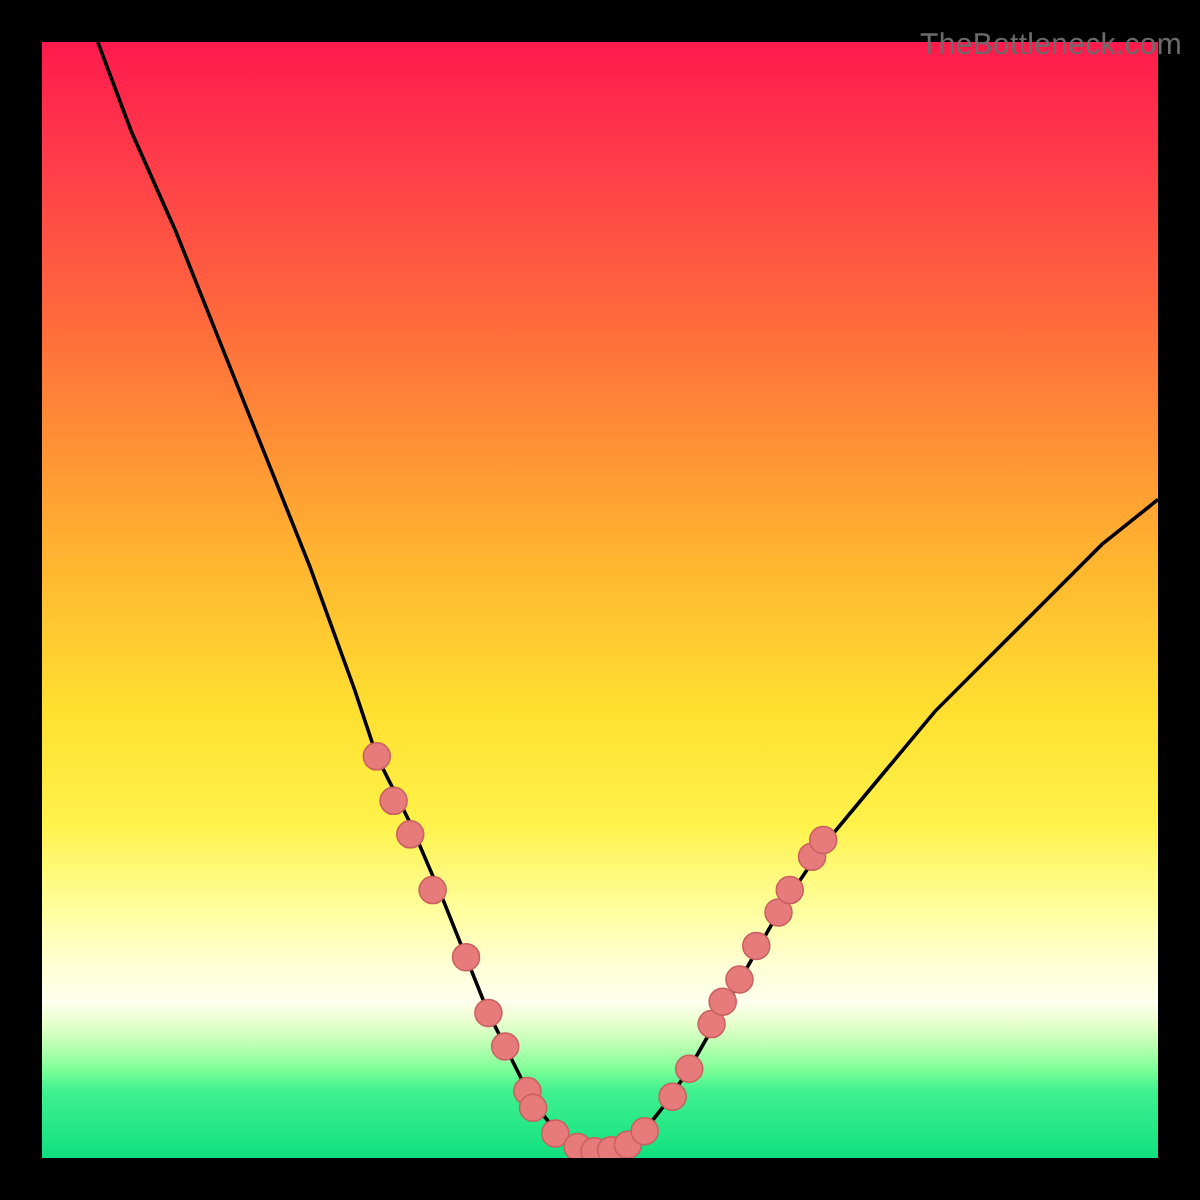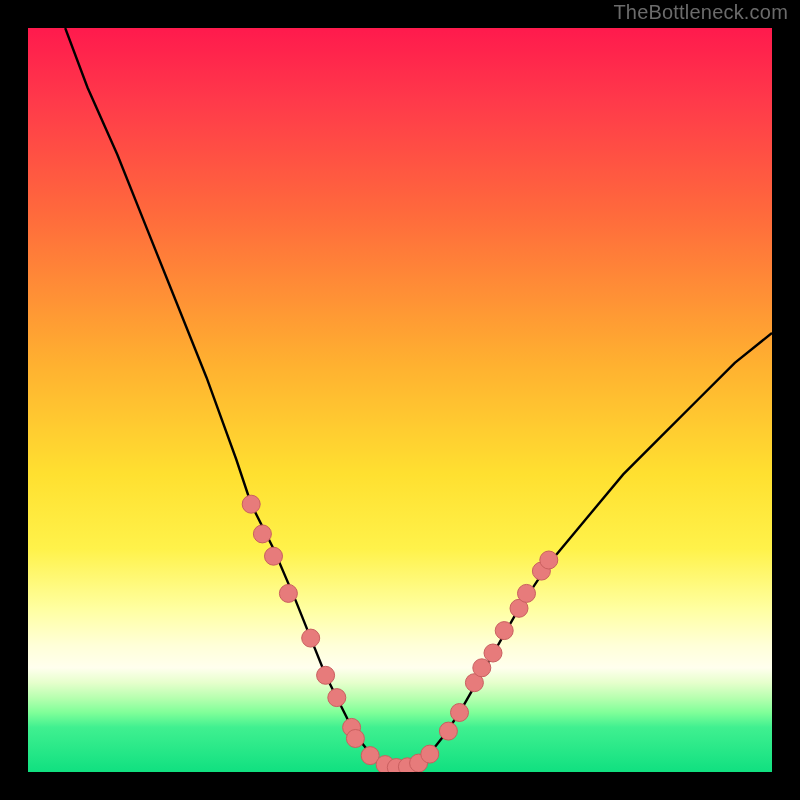--- a/index.html
+++ b/index.html
@@ -40,21 +40,21 @@
       #ffffd8 83%,
       #ffffee 86%,
       #e6ffcc 88%,
       #b8ffb0 90%,
       #80ff99 92%,
       #40f090 94%,
       #10e080 100%);
   }
   .watermark {
     position: absolute;
-    top: 1px;
+    top: 19px;
     right: 12px;
     color: #6b6b6b;
     font-size: 20px;
     font-weight: 500;
     letter-spacing: 0.2px;
     user-select: none;
   }
   svg.curve {
     position: absolute;
     inset: 0;

